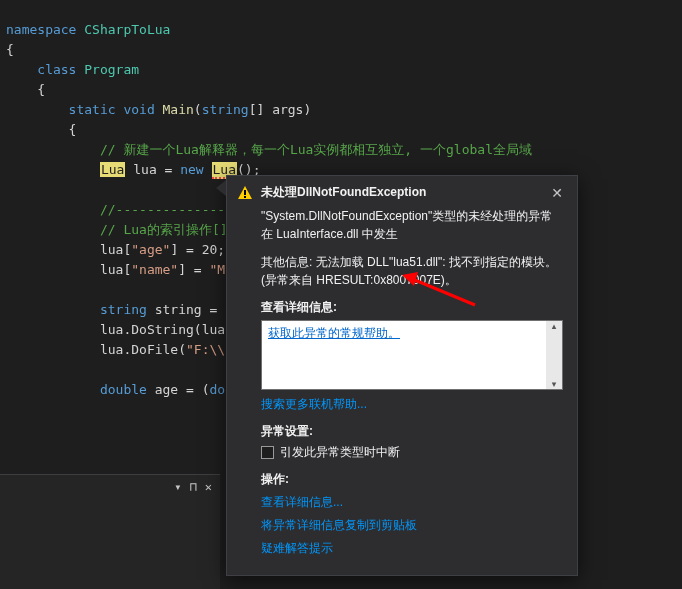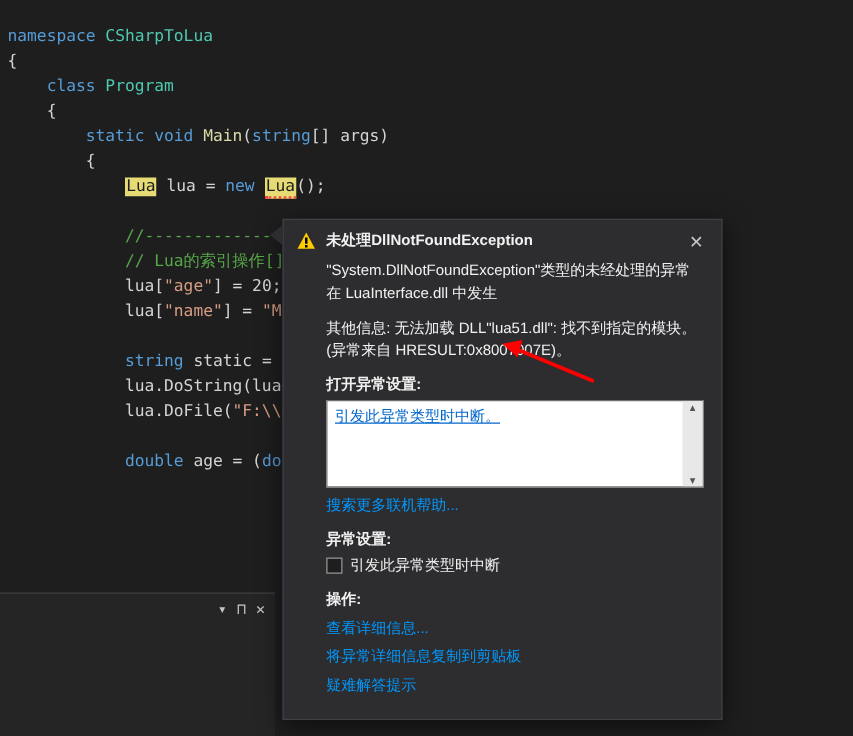--- a/index.html
+++ b/index.html
@@ -42,28 +42,29 @@
 </head>
 <body>
 
 <div class="editor">
 <div class="line"><span class="kw">namespace</span><span class="type"> CSharpToLua</span></div>
 <div class="line plain">{</div>
 <div class="line"><span class="kw">    class</span><span class="type"> Program</span></div>
 <div class="line plain">    {</div>
 <div class="line"><span class="kw">        static</span><span class="kw"> void</span><span class="method"> Main</span><span class="plain">(</span><span class="kw">string</span><span class="plain">[] args)</span></div>
 <div class="line plain">        {</div>
+<div class="line comment">            // 新建一个Lua解释器，每一个Lua实例都相互独立, 一个global全局域</div>
 <div class="line"><span class="plain">            </span><span class="hl1">Lua</span><span class="plain"> lua = </span><span class="kw">new</span><span class="plain"> </span><span class="hl2 squig">Lua</span><span class="plain">();</span></div>
 <div class="line">&nbsp;</div>
 <div class="line comment">            //---------------------------------------------------</div>
 <div class="line comment">            // Lua的索引操作[]可以创建、访问、修改global域</div>
 <div class="line"><span class="plain">            lua[</span><span class="str">"age"</span><span class="plain">] = 20;</span></div>
 <div class="line"><span class="plain">            lua[</span><span class="str">"name"</span><span class="plain">] = </span><span class="str">"Mr.hua</span></div>
 <div class="line">&nbsp;</div>
-<div class="line"><span class="kw">            string</span><span class="plain"> static = </span><span class="str">"prin</span></div>
+<div class="line"><span class="kw">            string</span><span class="plain"> string = </span><span class="str">"prin</span></div>
 <div class="line plain">            lua.DoString(luaCode</div>
 <div class="line"><span class="plain">            lua.DoFile(</span><span class="str">"F:\\CSharp</span></div>
 <div class="line">&nbsp;</div>
 <div class="line"><span class="kw">            double</span><span class="plain"> age = (</span><span class="kw">double</span></div>
 </div>
 
 <div class="bottompanel">
   <div class="tabs">
     <span class="pin-icon">▾</span>
     <span class="pin-icon">⊓</span>
@@ -79,23 +80,23 @@
         <polygon points="8,1 15,14 1,14" fill="#ffcc00"></polygon>
         <rect x="7" y="5" width="2" height="5" fill="#000"></rect>
         <rect x="7" y="11" width="2" height="2" fill="#000"></rect>
       </svg>
     <div class="popup-title">未处理DllNotFoundException</div>
     <div class="popup-close">✕</div>
   </div>
   <div class="popup-body">
     <div class="popup-msg">"System.DllNotFoundException"类型的未经处理的异常在 LuaInterface.dll 中发生</div>
     <div class="popup-msg">其他信息: 无法加载 DLL"lua51.dll": 找不到指定的模块。 (异常来自 HRESULT:0x8007007E)。</div>
-    <div class="popup-label">打开异常设置:</div>
+    <div class="popup-label">查看详细信息:</div>
     <div class="tips-box">
-      <span class="tips-link">引发此异常类型时中断。</span>
+      <span class="tips-link">获取此异常的常规帮助。</span>
       <div class="tips-scroll">
           <span>▴</span>
           <span>▾</span>
         </div>
     </div>
     <span class="popup-link">搜索更多联机帮助...</span>
     <div class="section">
       <div class="popup-label">异常设置:</div>
       <div class="chk">
         <div class="chk-box"></div>

